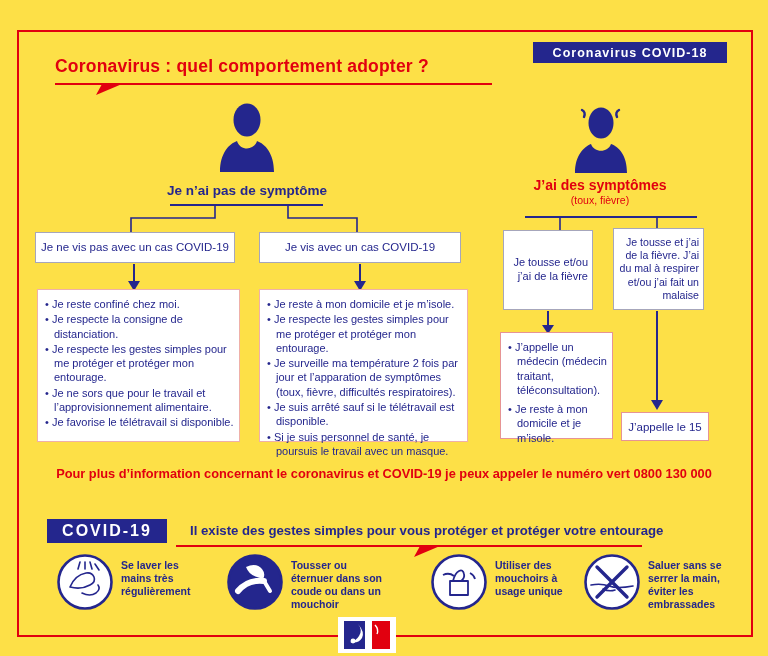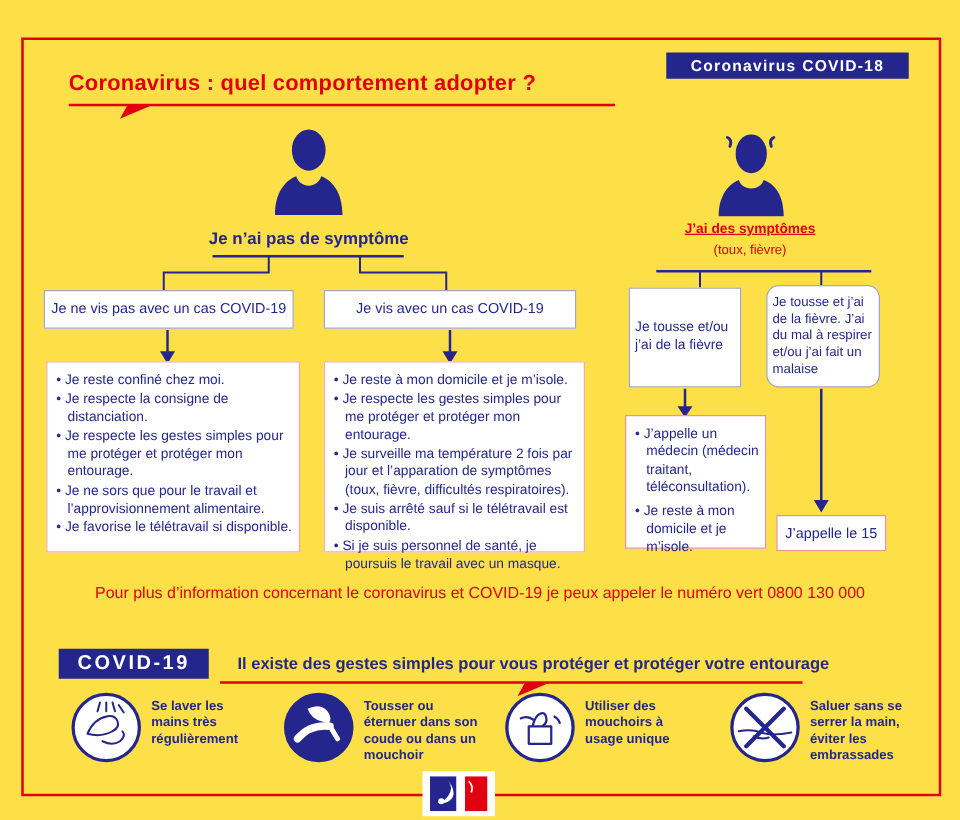--- a/index.html
+++ b/index.html
@@ -24,38 +24,38 @@
     display:flex;align-items:center;justify-content:center;z-index:2;
   }
 
   .person{position:absolute;z-index:2;}
   .flow-label{position:absolute;font-weight:bold;color:var(--navy);text-align:center;z-index:2;}
   .flow-label.red{color:var(--red);}
   .flow-sublabel{position:absolute;font-size:10.5px;color:var(--red);text-align:center;z-index:2;}
 
   .hbox{
     position:absolute;border:1px solid var(--gray-border);background:#fff;color:var(--navy);
-    font-size:11.5px;display:flex;align-items:center;justify-content:center;text-align:left;
+    font-size:11.5px;display:flex;align-items:center;justify-content:center;text-align:right;
     z-index:2;padding:2px 4px;box-sizing:border-box;line-height:1.25;
   }
   .cbox{position:absolute;background:#fff;z-index:2;box-sizing:border-box;padding:7px 5px 6px 7px;}
   .cbox.pink{border:1px solid var(--salmon);}
   .cbox.redb{border:1px solid var(--redbox);}
   .cbox p{margin:0 0 1px 0;color:var(--navy);font-size:11px;line-height:1.3;padding-left:9px;text-indent:-9px;}
   .cbox p::before{content:"• ";}
   .cbox.redb p{margin-bottom:5px;}
 
   .actionbox{
     position:absolute;border:1px solid var(--redbox);background:#fff;color:var(--navy);
     font-size:11.5px;display:flex;align-items:center;justify-content:center;z-index:2;
   }
 
   .hotline{
     position:absolute;left:26px;top:466px;width:716px;text-align:center;
-    color:var(--red);font-weight:normal;font-size:12.8px;z-index:2;
+    color:var(--red);font-weight:bold;font-size:12.8px;z-index:2;
   }
 
   .gbadge{
     position:absolute;left:47px;top:519px;width:120px;height:24px;background:var(--navy);
     color:#fff;font-weight:bold;font-size:16px;letter-spacing:2px;
     display:flex;align-items:center;justify-content:center;z-index:2;
   }
   .gheadline{position:absolute;left:177px;top:523px;font-weight:bold;font-size:13.2px;color:var(--navy);z-index:2;padding-left:13px;}
 
   .gitem{position:absolute;display:flex;gap:7px;align-items:flex-start;z-index:2;}
@@ -106,21 +106,21 @@
     <path d="M8 70 C8 51 17 42 25 39 C28 49 42 49 45 39 C53 42 62 51 62 70 Z" fill="#24268d"></path>
   </svg>
   <div class="flow-label" style="left:130px;top:183px;width:234px;font-size:13.5px;">Je n’ai pas de symptôme</div>
 
   <svg class="person" style="left:567px;top:106px;" width="68" height="70" viewBox="0 0 68 70">
     <ellipse cx="34" cy="17" rx="12.5" ry="15.5" fill="#24268d"></ellipse>
     <path d="M8 67 C8 49 17 41 24 38 C27 47 41 47 44 38 C52 41 60 49 60 67 Z" fill="#24268d"></path>
     <path d="M15 4 q4 2 2 7" stroke="#24268d" stroke-width="2.4" fill="none" stroke-linecap="round"></path>
     <path d="M52 4 q-4 2 -2 7" stroke="#24268d" stroke-width="2.4" fill="none" stroke-linecap="round"></path>
   </svg>
-  <div class="flow-label red" style="left:500px;top:177px;width:200px;font-size:11px;text-decoration:underline;">J’ai des symptômes</div>
+  <div class="flow-label red" style="left:500px;top:177px;width:200px;font-size:14px;">J’ai des symptômes</div>
   <div class="flow-sublabel" style="left:500px;top:194px;width:200px;">(toux, fièvre)</div>
 
   <div class="hbox" style="left:35px;top:232px;width:200px;height:31px;">Je ne vis pas avec un cas COVID-19</div>
   <div class="hbox" style="left:259px;top:232px;width:202px;height:31px;">Je vis avec un cas COVID-19</div>
 
   <div class="cbox pink" style="left:37px;top:289px;width:203px;height:153px;">
     <p>Je reste confiné chez moi.</p>
     <p>Je respecte la consigne de distanciation.</p>
     <p>Je respecte les gestes simples pour me protéger et protéger mon entourage.</p>
     <p>Je ne sors que pour le travail et l’approvisionnement alimentaire.</p>
@@ -128,21 +128,21 @@
   </div>
   <div class="cbox pink" style="left:259px;top:289px;width:209px;height:153px;">
     <p>Je reste à mon domicile et je m’isole.</p>
     <p>Je respecte les gestes simples pour me protéger et protéger mon entourage.</p>
     <p>Je surveille ma température 2 fois par jour et l’apparation de symptômes (toux, fièvre, difficultés respiratoires).</p>
     <p>Je suis arrêté sauf si le télétravail est disponible.</p>
     <p>Si je suis personnel de santé, je poursuis le travail avec un masque.</p>
   </div>
 
   <div class="hbox" style="left:503px;top:230px;width:90px;height:80px;font-size:11px;">Je tousse et/ou j’ai de la fièvre</div>
-  <div class="hbox" style="left:613px;top:228px;width:91px;height:82px;font-size:10.6px;border-radius:10px;">Je tousse et j’ai de la fièvre. J’ai du mal à respirer et/ou j’ai fait un malaise</div>
+  <div class="hbox" style="left:613px;top:228px;width:91px;height:82px;font-size:10.6px;">Je tousse et j’ai de la fièvre. J’ai du mal à respirer et/ou j’ai fait un malaise</div>
 
   <div class="cbox redb" style="left:500px;top:332px;width:113px;height:107px;">
     <p>J’appelle un médecin (médecin traitant, téléconsultation).</p>
     <p>Je reste à mon domicile et je m’isole.</p>
   </div>
   <div class="actionbox" style="left:621px;top:412px;width:86px;height:27px;">J’appelle le 15</div>
 
   <div class="hotline">Pour plus d’information concernant le coronavirus et COVID-19 je peux appeler le numéro vert 0800 130 000</div>
 
   <div class="gbadge">COVID-19</div>
@@ -166,21 +166,21 @@
   <div class="gitem" style="left:226px;top:553px;">
     <svg width="58" height="58" viewBox="0 0 58 58">
       <circle cx="29" cy="29" r="26.5" fill="#24268d" stroke="#24268d" stroke-width="2.6"></circle>
       <path d="M20 14 q10 -5 16 2 q4 5 1 10 l-6 -2 q-8 -2 -11 -10" fill="#fff"></path>
       <path d="M12 38 q10 -12 26 -10" stroke="#fff" stroke-width="6" fill="none" stroke-linecap="round"></path>
       <path d="M38 28 l6 10" stroke="#fff" stroke-width="4" fill="none" stroke-linecap="round"></path>
     </svg>
     <div class="glabel" style="width:92px;">Tousser ou éternuer dans son coude ou dans un mouchoir</div>
   </div>
 
-  <div class="gitem" style="left:403px;top:553px;">
+  <div class="gitem" style="left:430px;top:553px;">
     <svg width="58" height="58" viewBox="0 0 58 58">
       <circle cx="29" cy="29" r="26.5" fill="#fff" stroke="#24268d" stroke-width="2.6"></circle>
       <g stroke="#24268d" stroke-width="1.8" fill="none" stroke-linejoin="round">
         <rect x="20" y="28" width="18" height="14" fill="#fff"></rect>
         <path d="M23 28 q2 -8 6 -10 q4 -2 5 3 q1 4 -3 7"></path>
         <path d="M13 22 q6 -3 11 1"></path>
           <path d="M40 20 q4 2 5 6"></path>
       </g>
     </svg>
     <div class="glabel" style="width:86px;">Utiliser des mouchoirs à usage unique</div>

